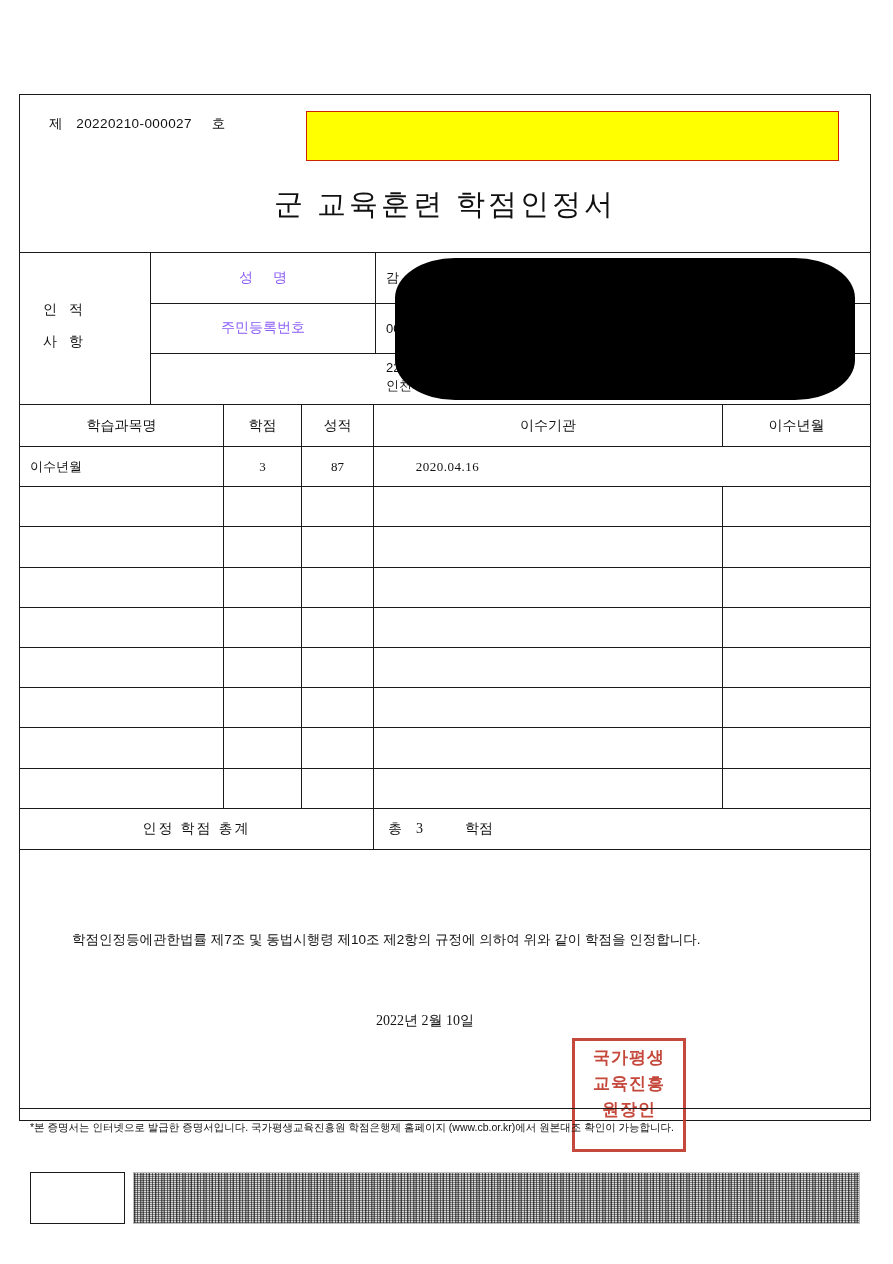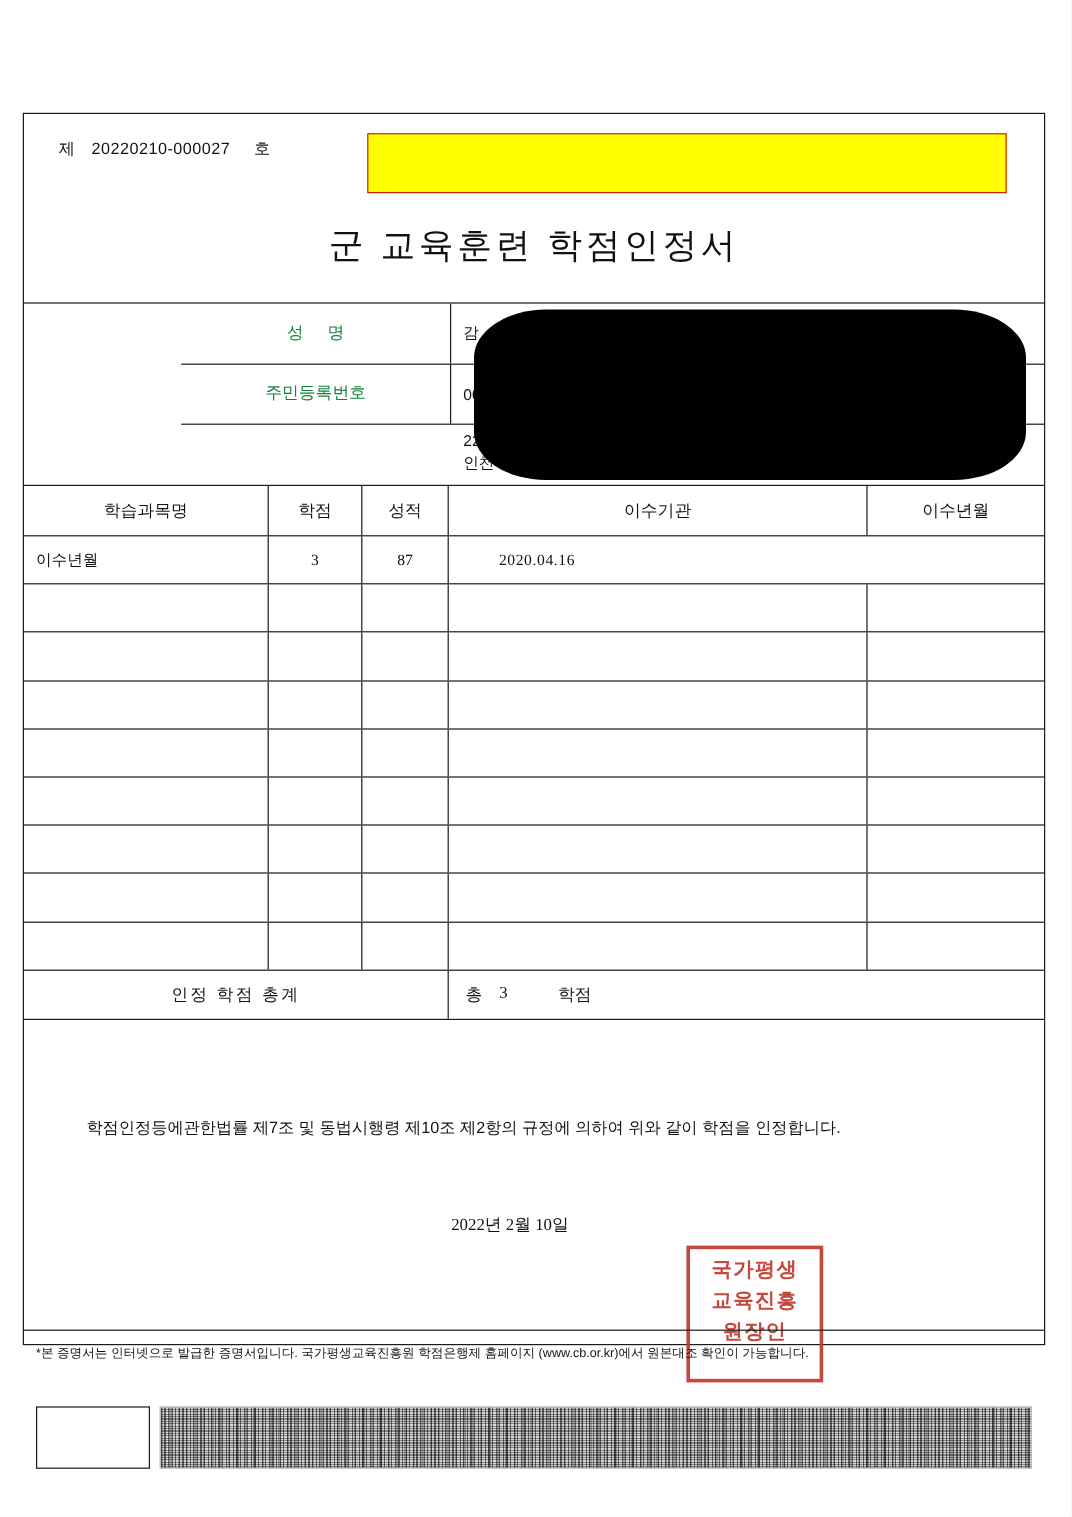--- a/index.html
+++ b/index.html
@@ -128,21 +128,21 @@
     left: 0;
     top: 0;
     width: 225px;
     height: 100%;
     border-right: 1px solid #1a1a1a;
     box-sizing: border-box;
     display: flex;
     align-items: center;
     justify-content: center;
     font-size: 14px;
-    color: #15803d;
+    color: #8b5cf6;
   }
   .prow .key.sp { letter-spacing: 8px; text-indent: 8px; }
   .prow .val {
     position: absolute;
     left: 225px;
     top: 0;
     right: 0;
     height: 100%;
     display: flex;
     align-items: center;
@@ -346,20 +346,24 @@
       <div class="serial">
         <span>제</span>
         <span class="num">20220210-000027</span>
         <span>호</span>
       </div>
       <div class="yellow-box"></div>
       <div class="doc-title">군 교육훈련 학점인정서</div>
     </div>
 
     <div class="person-block">
+      <div class="person-label">
+        <span class="l1">인  적</span>
+        <span class="l2">사  항</span>
+      </div>
       <div class="person-rows">
         <div class="prow">
           <div class="key sp">성      명</div>
           <div class="val">감</div>
         </div>
         <div class="prow">
           <div class="key">주민등록번호</div>
           <div class="val">0003</div>
         </div>
         <div class="prow">

